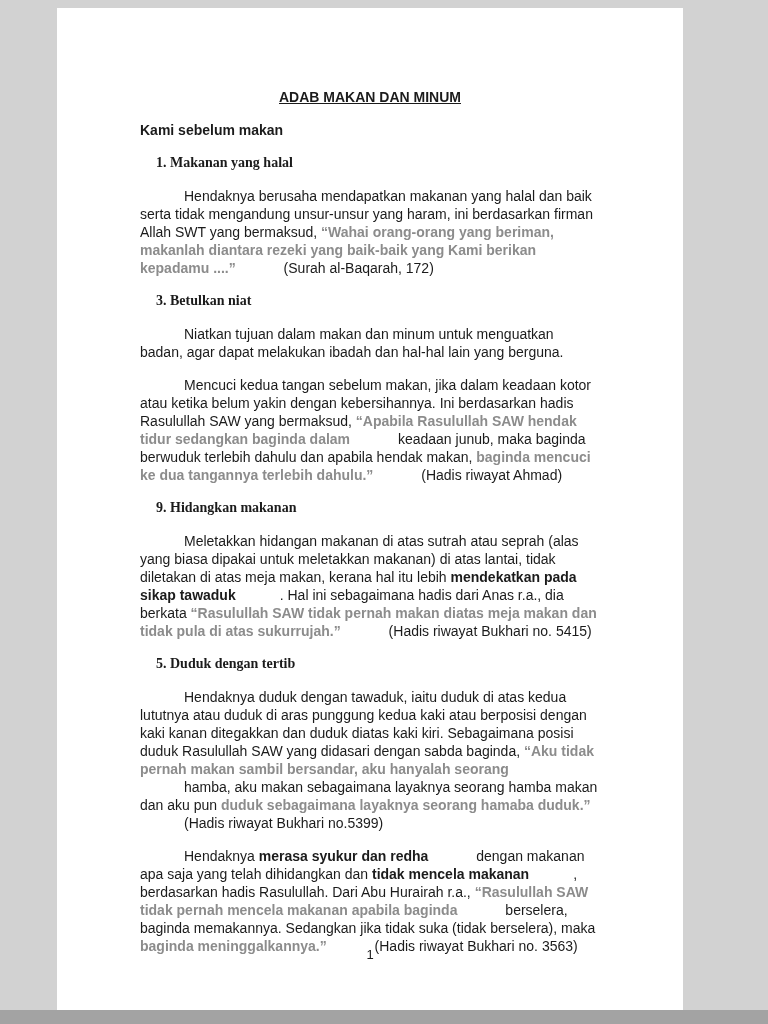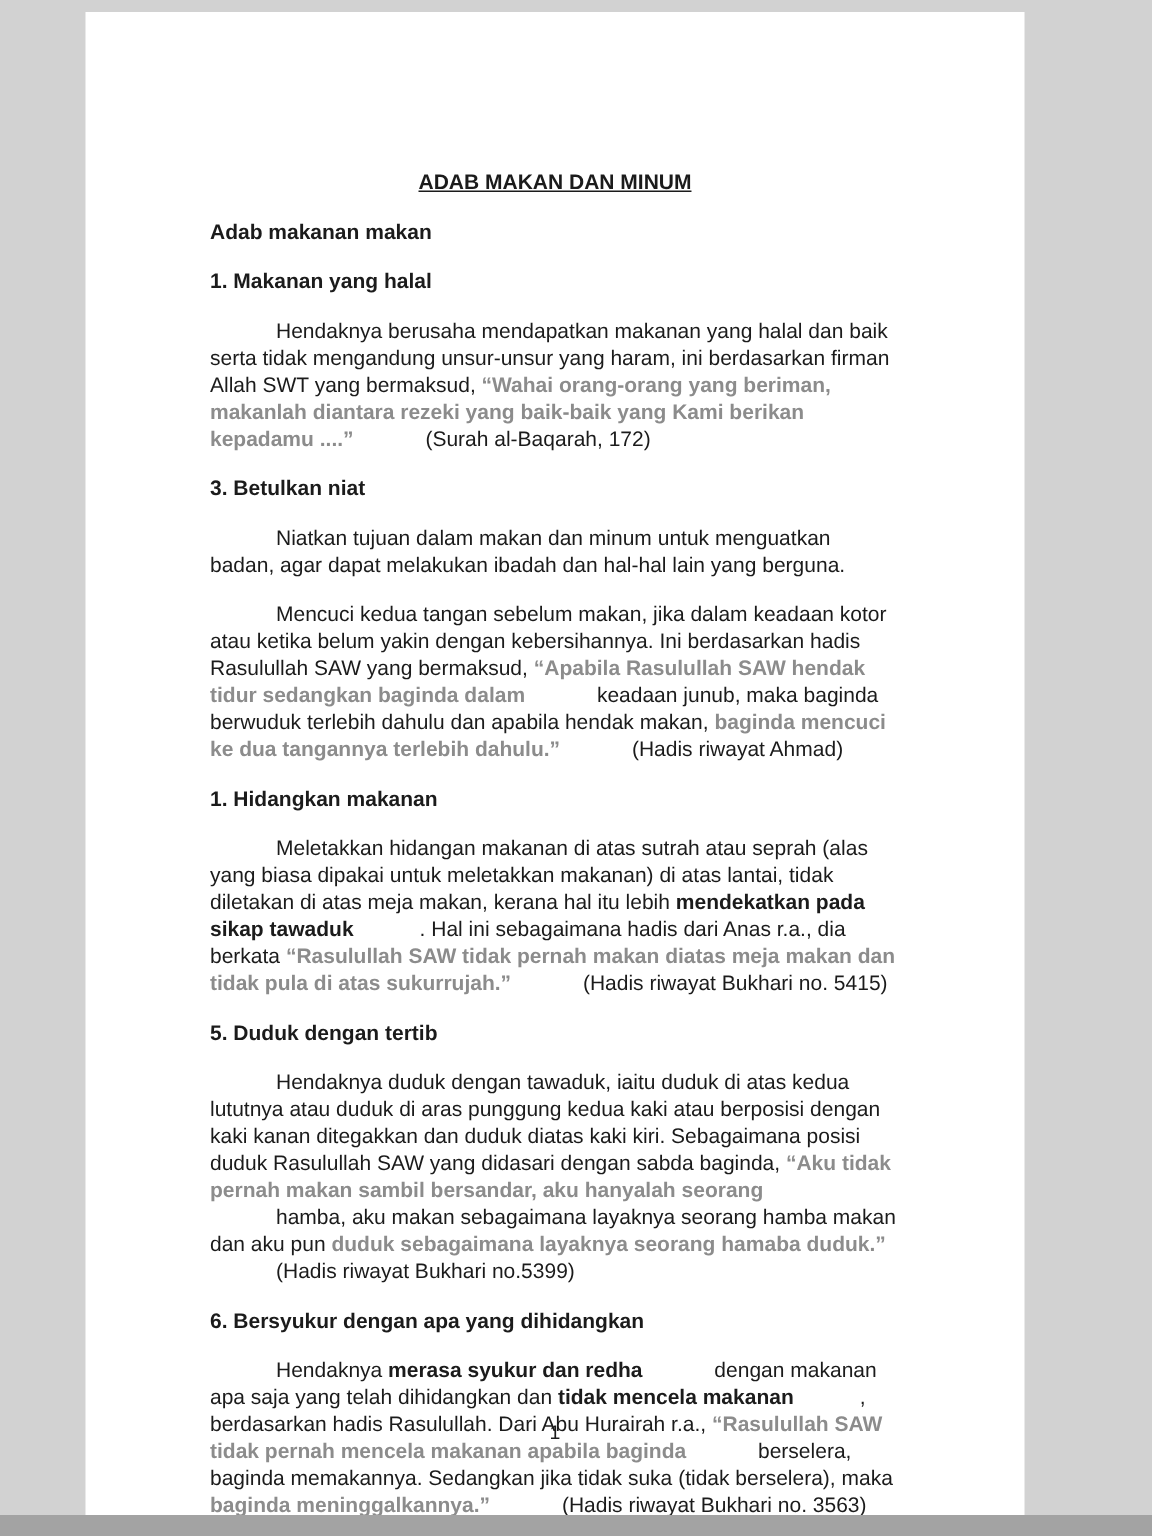--- a/index.html
+++ b/index.html
@@ -15,21 +15,21 @@
     overflow: hidden;
   }
   .doc-page {
     position: absolute;
     left: 57px;
     top: 8px;
     width: 626px;
     height: 1002px;
     background: var(--page-bg, #ffffff);
     box-sizing: border-box;
-    padding: 104px 83px 0 83px;
+    padding: 80px 83px 0 83px;
     color: var(--text-color, #1b1b1b);
     font-size: 14px;
     line-height: 18px;
   }
   .bottom-strip {
     position: absolute;
     left: 0;
     bottom: 0;
     width: 768px;
     height: 14px;
@@ -41,22 +41,23 @@
     line-height: 18px;
     font-weight: bold;
     text-align: center;
     text-decoration: underline;
   }
   .subheading {
     margin: 0 0 15px 0;
     font-weight: bold;
   }
   .sec-heading {
-    margin: 0 0 15px 0;
+    margin: 0 0 15px 16px;
     font-weight: bold;
+    font-family: Liberation Serif, serif;
   }
   .body-para {
     margin: 0 0 15px 0;
   }
   .run-normal { color: var(--text-color, #1b1b1b); margin-left: 44px; }
   .run-bold { color: var(--text-color, #1b1b1b); font-weight: bold; }
   .run-quote { color: var(--quote-color, #8c8c8c); font-weight: bold; }
   .page-number {
     position: absolute;
     left: 0;
@@ -66,30 +67,29 @@
     font-size: 13px;
     color: var(--text-color, #1b1b1b);
   }
 </style>
 </head>
 <body>
 
 <div class="viewport">
   <div class="doc-page">
     <h1 class="doc-title">ADAB MAKAN DAN MINUM</h1>
-    <p class="subheading">Adab makanan makan</p>
+    <p class="subheading">Kami sebelum makan</p>
     <div>
         <p class="sec-heading">1. Makanan yang halal</p>
         <p class="body-para"><span class="run-normal">Hendaknya berusaha mendapatkan makanan yang halal dan baik serta tidak mengandung unsur-unsur yang haram, ini berdasarkan firman Allah SWT yang bermaksud, </span><span class="run-quote">“Wahai orang-orang yang beriman, makanlah diantara rezeki yang baik-baik yang Kami berikan kepadamu ....”</span><span class="run-normal"> (Surah al-Baqarah, 172)</span></p>
         <p class="sec-heading">3. Betulkan niat</p>
         <p class="body-para"><span class="run-normal">Niatkan tujuan dalam makan dan minum untuk menguatkan badan, agar dapat melakukan ibadah dan hal-hal lain yang berguna.</span></p>
         <p class="body-para"><span class="run-normal">Mencuci kedua tangan sebelum makan, jika dalam keadaan kotor atau ketika belum yakin dengan kebersihannya. Ini berdasarkan hadis Rasulullah SAW yang bermaksud, </span><span class="run-quote">“Apabila Rasulullah SAW hendak tidur sedangkan baginda dalam </span><span class="run-normal">keadaan junub, maka baginda berwuduk terlebih dahulu dan apabila hendak makan, </span><span class="run-quote">baginda mencuci ke dua tangannya terlebih dahulu.”</span><span class="run-normal"> (Hadis riwayat Ahmad)</span></p>
-        <p class="sec-heading">1. Hidangkan makanan</p>
+        <p class="sec-heading">9. Hidangkan makanan</p>
         <p class="body-para"><span class="run-normal">Meletakkan hidangan makanan di atas sutrah atau seprah (alas yang biasa dipakai untuk meletakkan makanan) di atas lantai, tidak diletakan di atas meja makan, kerana hal itu lebih </span><span class="run-bold">mendekatkan pada sikap tawaduk</span><span class="run-normal">. Hal ini sebagaimana hadis dari Anas r.a., dia berkata </span><span class="run-quote">“Rasulullah SAW tidak pernah makan diatas meja makan dan tidak pula di atas sukurrujah.”</span><span class="run-normal"> (Hadis riwayat Bukhari no. 5415)</span></p>
         <p class="sec-heading">5. Duduk dengan tertib</p>
         <p class="body-para"><span class="run-normal">Hendaknya duduk dengan tawaduk, iaitu duduk di atas kedua lututnya atau duduk di aras punggung kedua kaki atau berposisi dengan kaki kanan ditegakkan dan duduk diatas kaki kiri. Sebagaimana posisi duduk Rasulullah SAW yang didasari dengan sabda baginda, </span><span class="run-quote">“Aku tidak pernah makan sambil bersandar, aku hanyalah seorang </span><span class="run-normal">hamba, aku makan sebagaimana layaknya seorang hamba makan dan aku pun </span><span class="run-quote">duduk sebagaimana layaknya seorang hamaba duduk.”</span><span class="run-normal"> (Hadis riwayat Bukhari no.5399)</span></p>
-        <p class="sec-heading">6. Bersyukur dengan apa yang dihidangkan</p>
         <p class="body-para"><span class="run-normal">Hendaknya </span><span class="run-bold">merasa syukur dan redha</span><span class="run-normal"> dengan makanan apa saja yang telah dihidangkan dan </span><span class="run-bold">tidak mencela makanan</span><span class="run-normal">, berdasarkan hadis Rasulullah. Dari Abu Hurairah r.a., </span><span class="run-quote">“Rasulullah SAW tidak pernah mencela makanan apabila baginda </span><span class="run-normal">berselera, baginda memakannya. Sedangkan jika tidak suka (tidak berselera), maka </span><span class="run-quote">baginda meninggalkannya.”</span><span class="run-normal"> (Hadis riwayat Bukhari no. 3563)</span></p>
       </div>
     <div class="page-number">1</div>
   </div>
   <div class="bottom-strip"></div>
 </div>
 
 </body></html>

